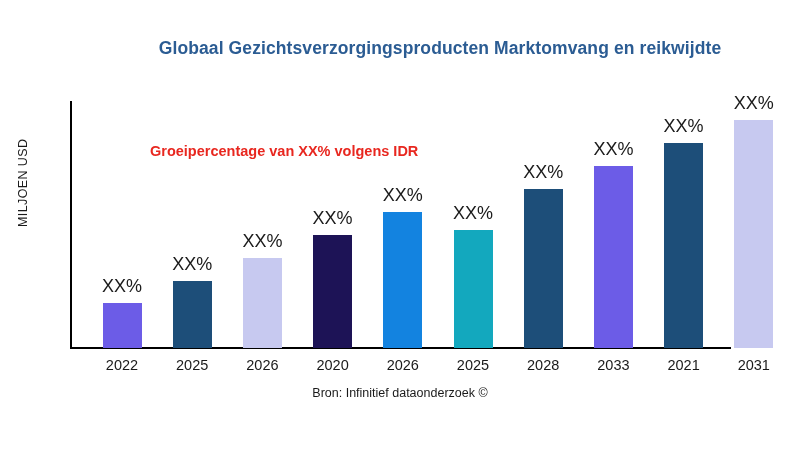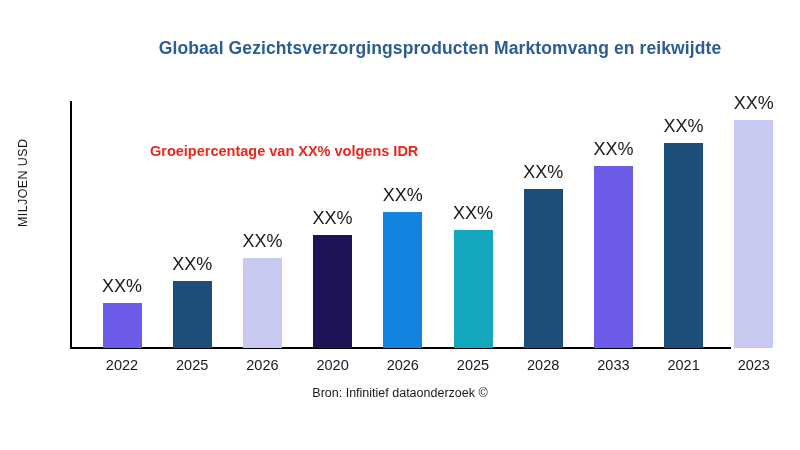--- a/index.html
+++ b/index.html
@@ -177,21 +177,21 @@
         <div class="tick-label">2033</div>
       </div>
       <div class="bar-group" style="left: 664.1px; top: 0px; width: 39px; height: 348px;">
         <div class="bar" style="height: 205px; background: rgb(29, 78, 121);"></div>
         <div class="bar-value-label" style="bottom: 211px;">XX%</div>
         <div class="tick-label">2021</div>
       </div>
       <div class="bar-group" style="left: 734.3px; top: 0px; width: 39px; height: 348px;">
         <div class="bar" style="height: 228px; background: rgb(199, 201, 240);"></div>
         <div class="bar-value-label" style="bottom: 234px;">XX%</div>
-        <div class="tick-label">2023</div>
+        <div class="tick-label">2031</div>
       </div>
     </div>
 
   <div id="source-note">Bron: Infinitief dataonderzoek ©</div>
 
   <div id="growth-annotation">Groeipercentage van XX% volgens IDR</div>
 
 </div>
 
 </body></html>

